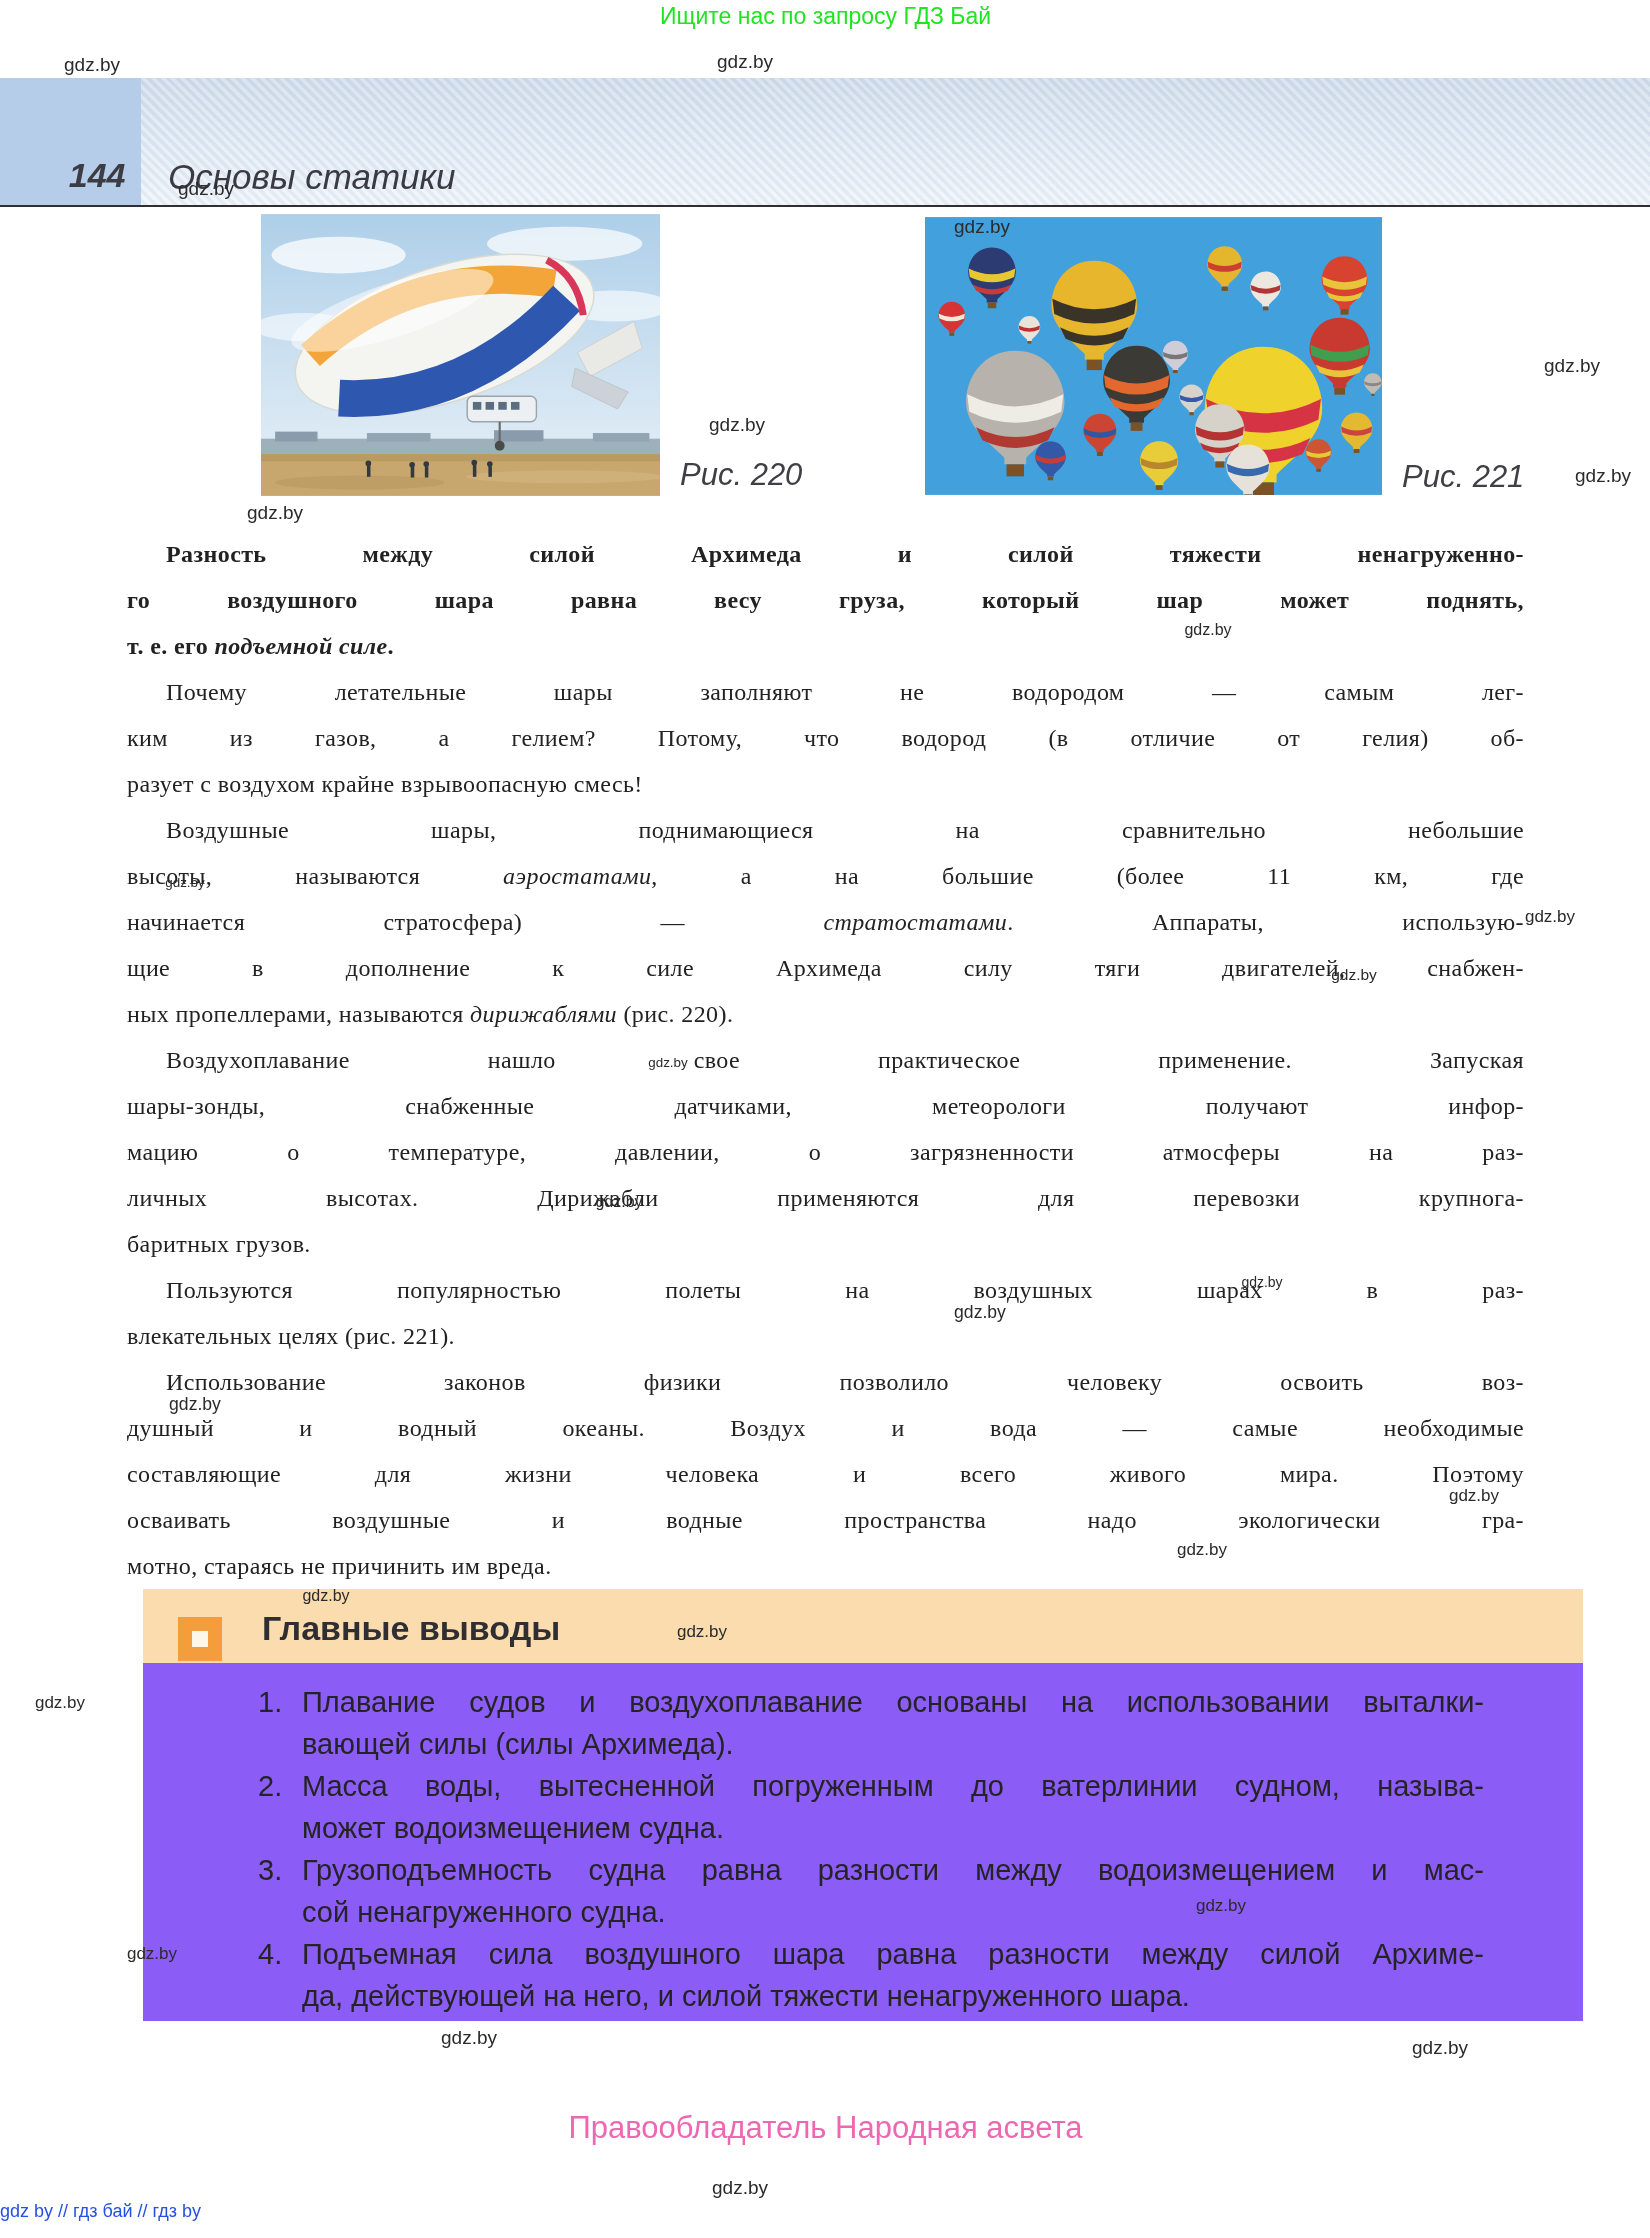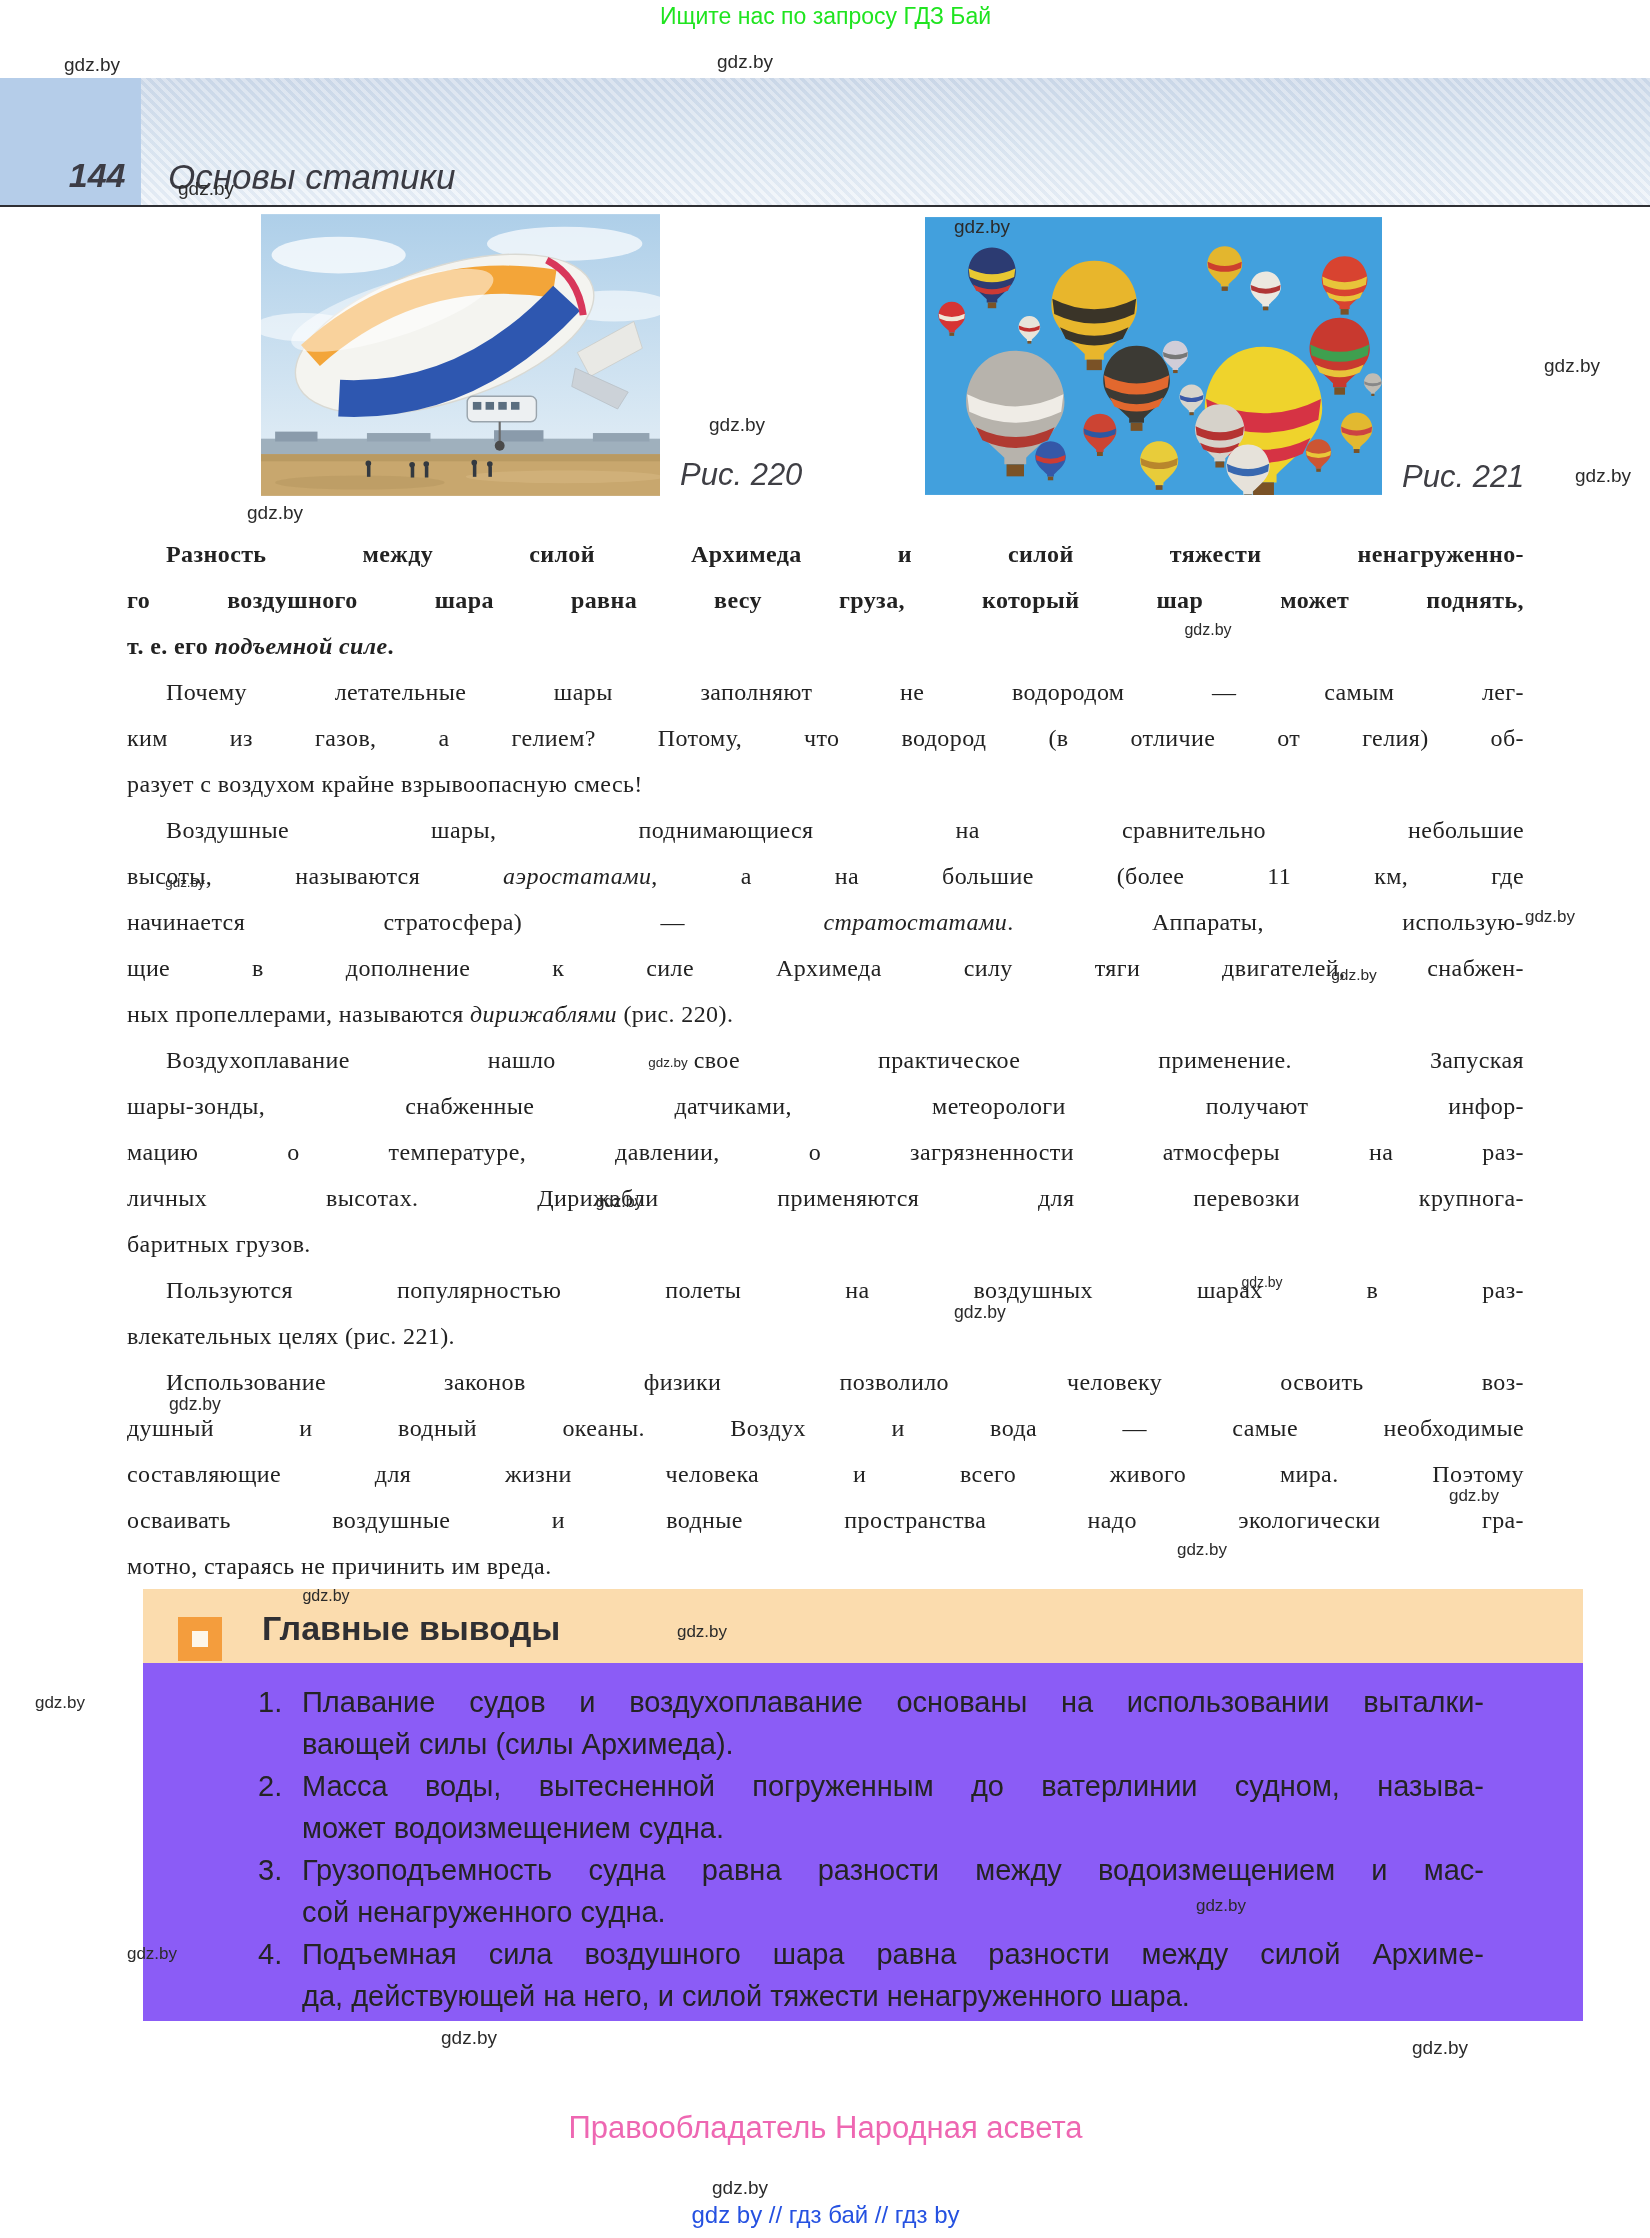--- a/index.html
+++ b/index.html
@@ -47,22 +47,22 @@
   .citem{display:flex;}
   .cnum{width:44px;font-size:29px;line-height:42px;color:#242424;}
   .ctext{width:1182px;}
   .cl{height:42px;line-height:42px;font-size:29px;color:#242424;
       text-align:justify;text-align-last:justify;white-space:nowrap;}
   .cl.last{text-align-last:left;}
 
   
   .copyright{position:absolute;left:0;top:2074px;width:1651px;text-align:center;
              font-size:31px;color:#ee67b2;margin-top:36px;}
-  .links{position:absolute;left:0;top:2201px;width:1651px;text-align:center;
-         font-size:24px;color:#2551e1;}
+  .links{position:absolute;left:0;top:2201px;width:1651px;
+         font-size:18px;color:#2551e1;}
 
   
   .wm{position:absolute;transform:translate(-50%,-50%);color:#2b2b2b;white-space:nowrap;
       font-family:"Liberation Sans",sans-serif;z-index:30;}
 </style>
 </head>
 <body>
 
 <div class="page">
 

